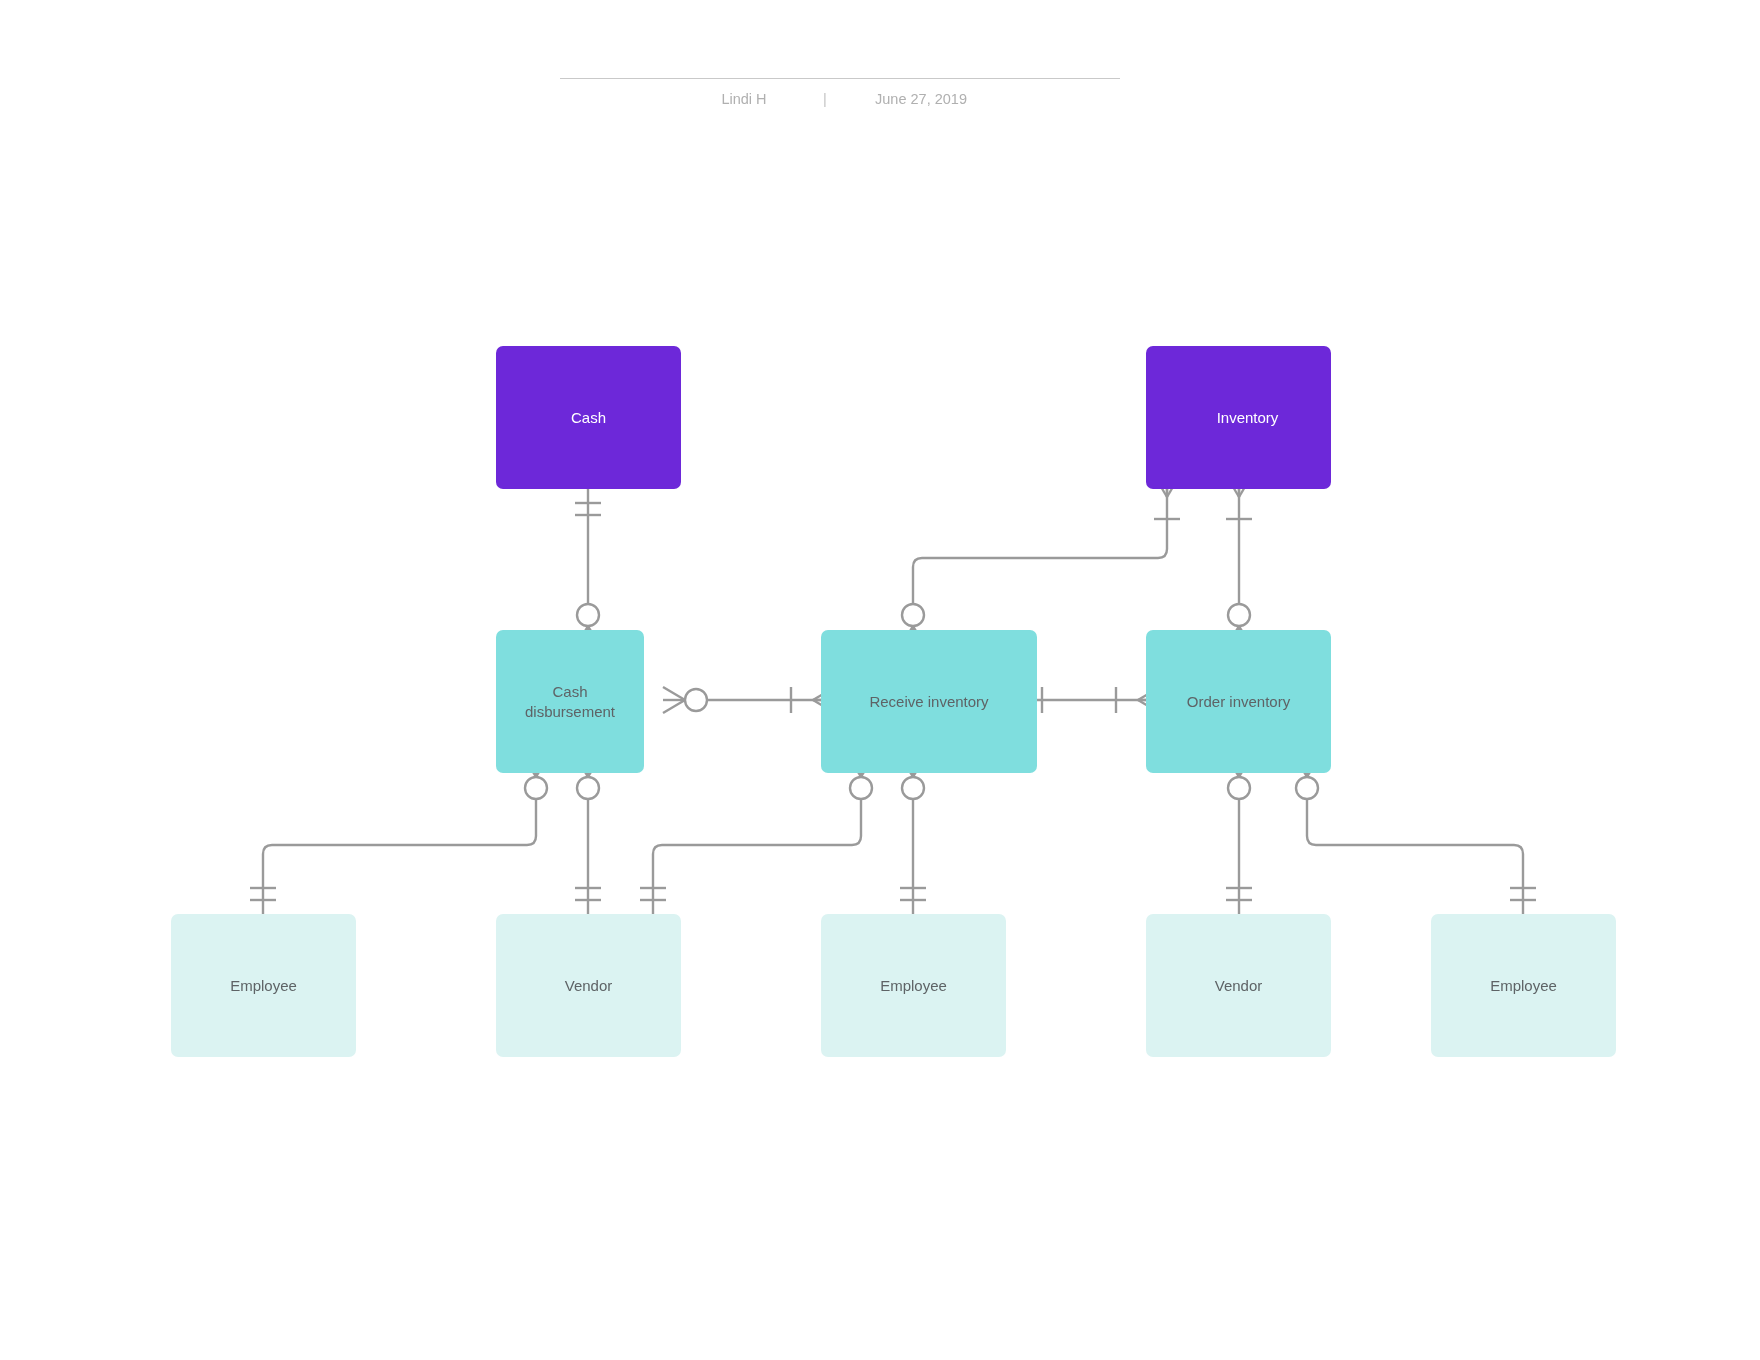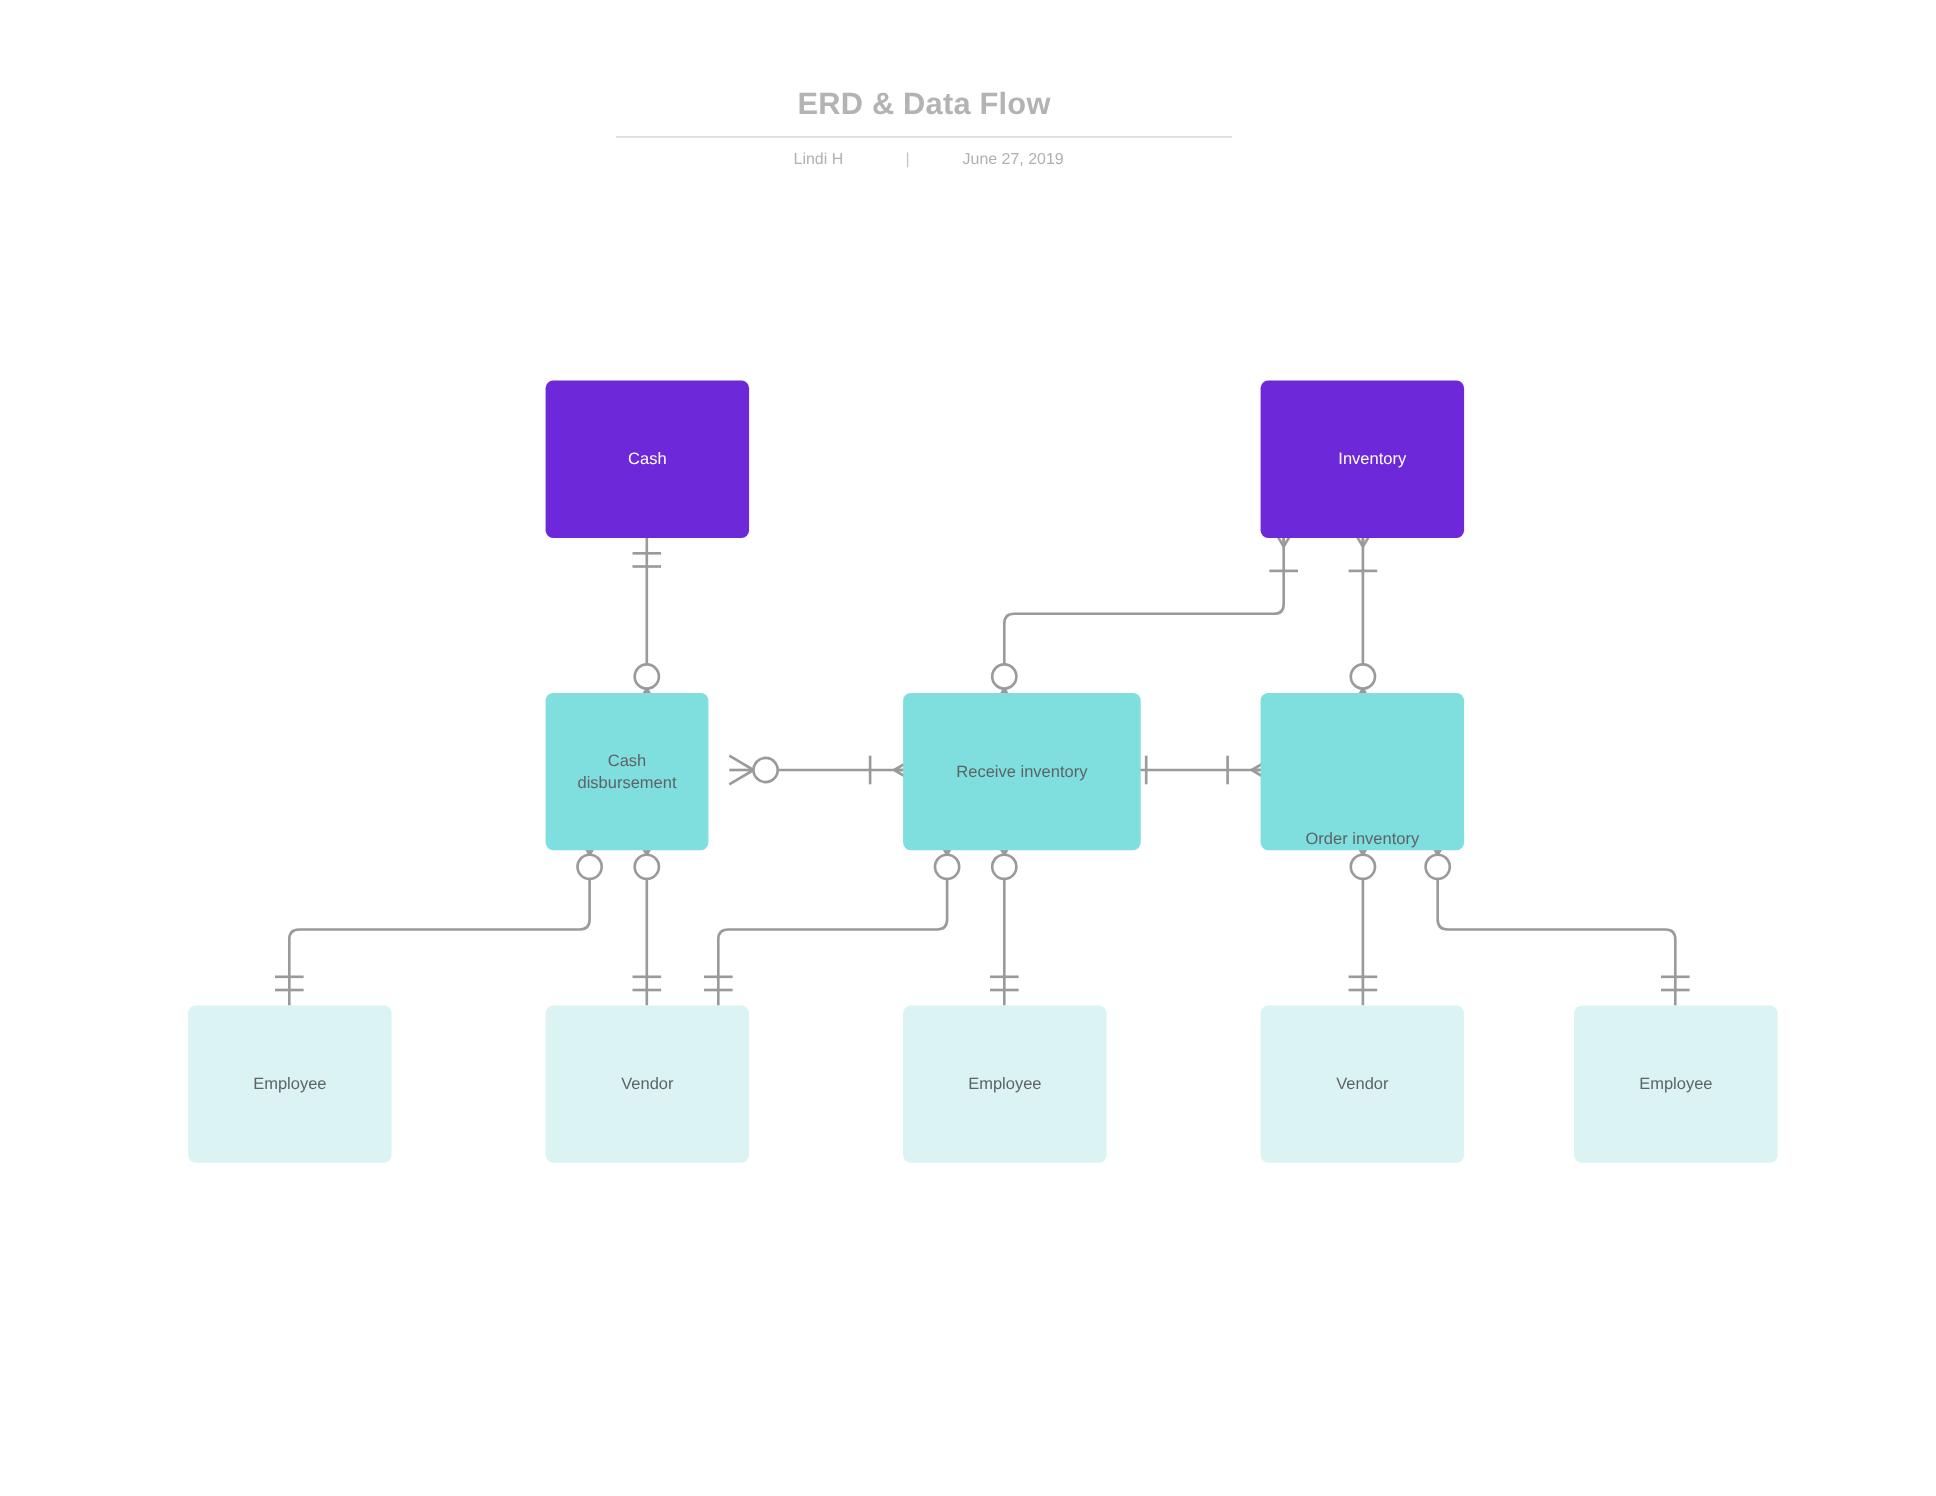--- a/index.html
+++ b/index.html
@@ -91,21 +91,20 @@
   }
   .entity.agent {
     background: #dbf3f2;
     color: #5e6366;
   }
 </style>
 </head>
 <body>
 
 <div id="doc-header">
-  <div id="doc-title">ERD &amp; Data Flow</div>
   <div id="title-rule"></div>
   <div id="doc-meta">
     <span class="meta-author">Lindi H</span>
     <span class="meta-sep">|</span>
     <span class="meta-date">June 27, 2019</span>
   </div>
 </div>
 
 <div id="diagram-canvas">
   <svg id="connector-layer" viewBox="0 0 1760 1360">
@@ -271,21 +270,21 @@
       </div>
       <div class="entity resource" style="left: 1146px; top: 346px; width: 185px; height: 143px; padding-left: 28px;">
         <span>Inventory</span>
       </div>
       <div class="entity event" style="left: 496px; top: 630px; width: 148px; height: 143px;">
         <span>Cash disbursement</span>
       </div>
       <div class="entity event" style="left: 821px; top: 630px; width: 216px; height: 143px;">
         <span>Receive inventory</span>
       </div>
-      <div class="entity event" style="left: 1146px; top: 630px; width: 185px; height: 143px; align-items: flex-end;">
+      <div class="entity event" style="left: 1146px; top: 630px; width: 185px; height: 143px;">
         <span>Order inventory</span>
       </div>
       <div class="entity agent" style="left: 171px; top: 914px; width: 185px; height: 143px;">
         <span>Employee</span>
       </div>
       <div class="entity agent" style="left: 496px; top: 914px; width: 185px; height: 143px;">
         <span>Vendor</span>
       </div>
       <div class="entity agent" style="left: 821px; top: 914px; width: 185px; height: 143px;">
         <span>Employee</span>

